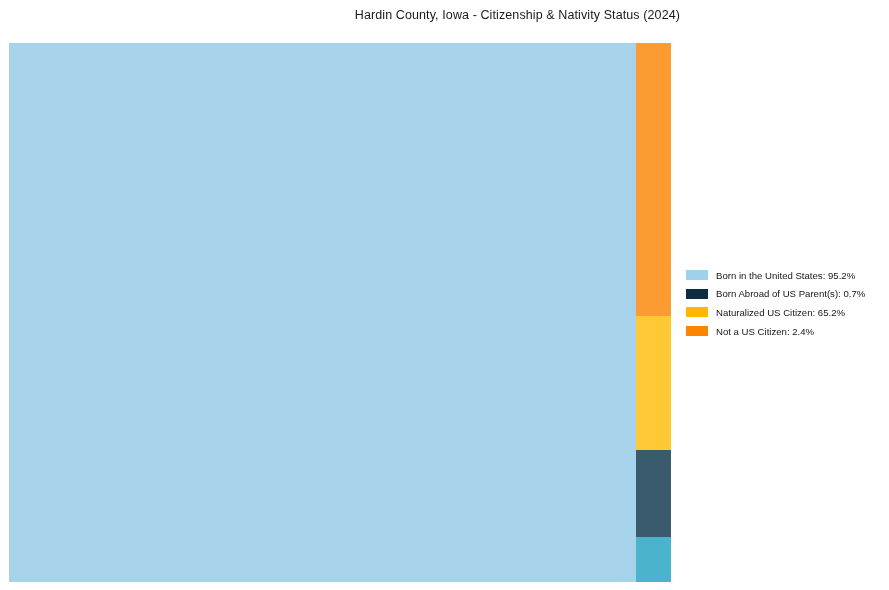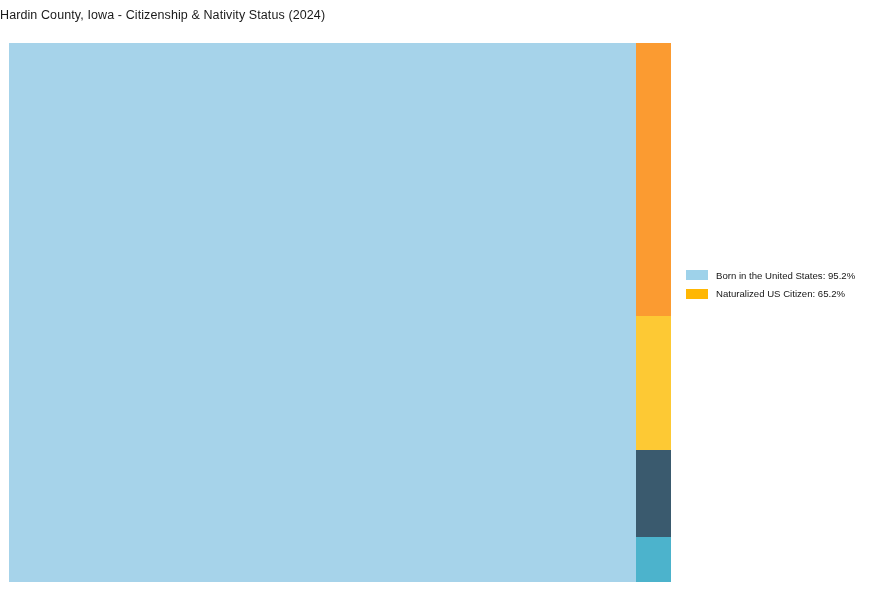--- a/index.html
+++ b/index.html
@@ -22,21 +22,21 @@
     height: 590px;
     background: #ffffff;
   }
 
   
   #chart-title {
     position: absolute;
     left: 0px;
     top: 8px;
     width: 680px;
-    text-align: left;
+    text-align: right;
     font-size: 12.5px;
     color: #1a1a1a;
     letter-spacing: 0.1px;
     white-space: nowrap;
   }
 
   
   #plot-area {
     position: absolute;
     left: 9px;
@@ -119,22 +119,30 @@
   </div>
 
   <div id="legend">
 
     <div class="legend-row">
       <span class="legend-swatch" style="background-color: rgb(158, 210, 234);"></span>
       <span class="legend-label">Born in the United States: 95.2%</span>
     </div>
 
 
+    <div class="legend-row">
+      <span class="legend-swatch" style="background-color: rgb(13, 45, 68);"></span>
+      <span class="legend-label">Born Abroad of US Parent(s): 0.7%</span>
+    </div>
 
     <div class="legend-row">
       <span class="legend-swatch" style="background-color: rgb(255, 183, 3);"></span>
       <span class="legend-label">Naturalized US Citizen: 65.2%</span>
     </div>
 
+    <div class="legend-row">
+      <span class="legend-swatch" style="background-color: rgb(251, 133, 0);"></span>
+      <span class="legend-label">Not a US Citizen: 2.4%</span>
+    </div>
 
   </div>
 
 </div>
 
 </body></html>

